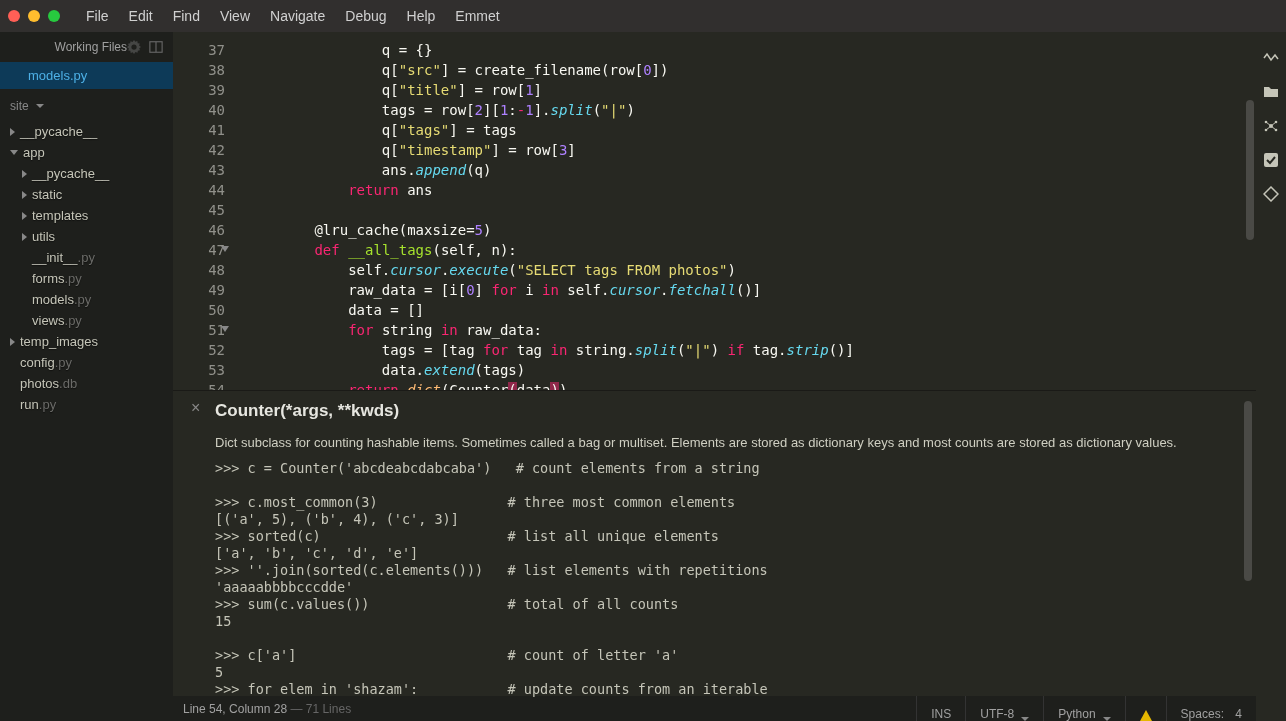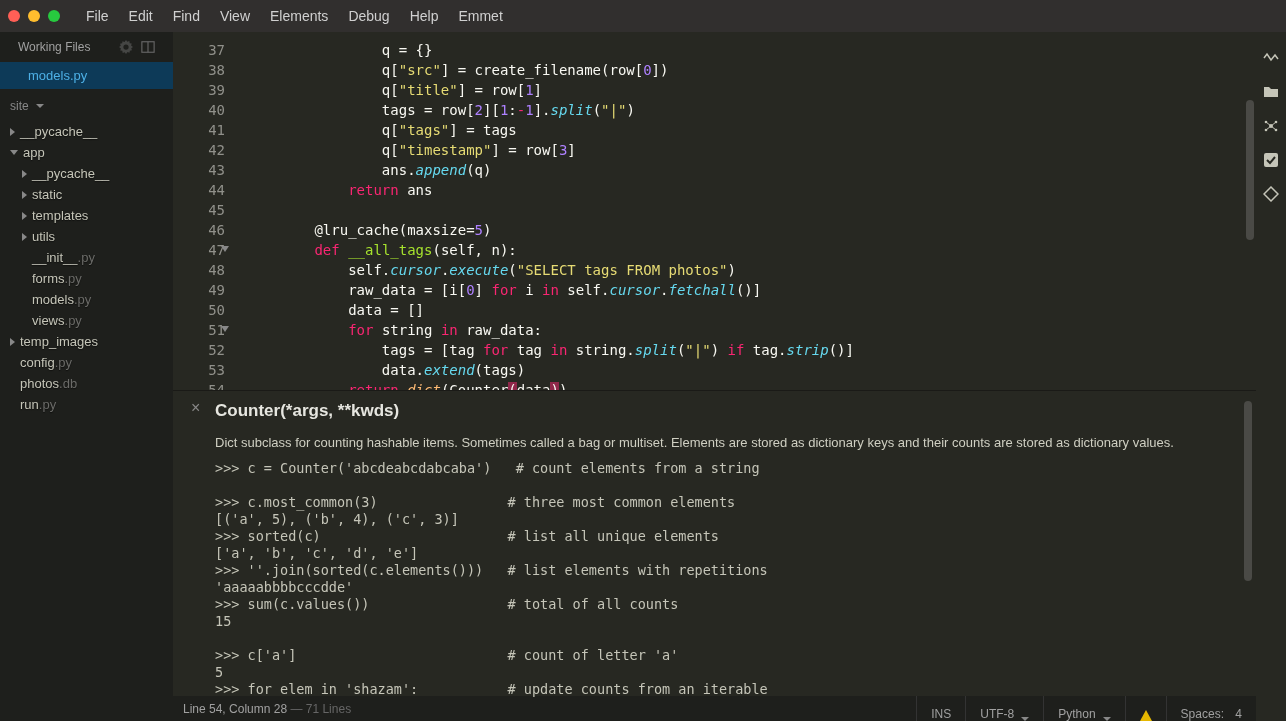--- a/index.html
+++ b/index.html
@@ -35,22 +35,22 @@
 .sidebar {
   width: 173px;
   background: #1e1f1c;
   display: flex;
   flex-direction: column;
   color: #a6a6a6;
 }
 .working-files-hdr {
   display: flex;
   align-items: center;
-  justify-content: space-between;
-  padding: 8px 18px;
+  justify-content: flex-end;
+  padding: 8px 10px;
   font-size: 12px;
   color: #a0a0a0;
 }
 .wf-icons { display: flex; gap: 8px; color: #666; }
 .wf-icon { width: 14px; height: 14px; }
 .open-file {
   padding: 6px 10px 6px 28px;
   background: #0d3a58;
   color: #4db0e6;
   font-size: 13px;
@@ -240,21 +240,21 @@
   <div class="traffic-dots">
     <div class="dot dot-r"></div>
     <div class="dot dot-y"></div>
     <div class="dot dot-g"></div>
   </div>
   <div id="menu-items" style="display: flex;">
       <span class="menu-item">File</span>
       <span class="menu-item">Edit</span>
       <span class="menu-item">Find</span>
       <span class="menu-item">View</span>
-      <span class="menu-item">Elements</span>
+      <span class="menu-item">Navigate</span>
       <span class="menu-item">Debug</span>
       <span class="menu-item">Help</span>
       <span class="menu-item">Emmet</span>
     </div>
 </div>
 
 <div class="main">
   <div class="sidebar">
     <div class="working-files-hdr">
       <span>Working Files</span>
@@ -369,21 +369,21 @@
         </div>
       <div class="code" id="code"><div>                q = {}</div><div>                q[<span class="str">"src"</span>] = create_filename(row[<span class="num">0</span>])</div><div>                q[<span class="str">"title"</span>] = row[<span class="num">1</span>]</div><div>                tags = row[<span class="num">2</span>][<span class="num">1</span>:<span class="op">-</span><span class="num">1</span>].<span class="fn">split</span>(<span class="str">"|"</span>)</div><div>                q[<span class="str">"tags"</span>] = tags</div><div>                q[<span class="str">"timestamp"</span>] = row[<span class="num">3</span>]</div><div>                ans.<span class="fn">append</span>(q)</div><div>            <span class="kw">return</span> ans</div><div>&nbsp;</div><div>        @lru_cache(maxsize=<span class="num">5</span>)</div><div>        <span class="kw">def</span> <span class="def">__all_tags</span>(self, n):</div><div>            self.<span class="fn">cursor</span>.<span class="fn">execute</span>(<span class="str">"SELECT tags FROM photos"</span>)</div><div>            raw_data = [i[<span class="num">0</span>] <span class="kw">for</span> i <span class="kw">in</span> self.<span class="fn">cursor</span>.<span class="fn">fetchall</span>()]</div><div>            data = []</div><div>            <span class="kw">for</span> string <span class="kw">in</span> raw_data:</div><div>                tags = [tag <span class="kw">for</span> tag <span class="kw">in</span> string.<span class="fn">split</span>(<span class="str">"|"</span>) <span class="kw">if</span> tag.<span class="fn">strip</span>()]</div><div>                data.<span class="fn">extend</span>(tags)</div><div>            <span class="kw">return</span> <span class="builtin">dict</span>(Counter<span class="cursor-hl">(</span>data<span class="cursor-hl">)</span>)</div></div>
       <div class="edit-scroll">
           <div class="edit-thumb"></div>
         </div>
     </div>
 
     <div class="doc-panel">
       <div class="doc-close">×</div>
       <div class="doc-title">Counter(*args, **kwds)</div>
-      <div class="doc-desc">Dict subclass for counting hashable items. Sometimes called a bag or multiset. Elements are stored as dictionary keys and their counts are stored as dictionary values.</div>
+      <div class="doc-desc">Dict subclass for counting hashable items. Sometimes called a bag or multiset. Elements are stored as dictionary keys and most counts are stored as dictionary values.</div>
       <div class="doc-code">&gt;&gt;&gt; c = Counter('abcdeabcdabcaba')   # count elements from a string
 
 &gt;&gt;&gt; c.most_common(3)                # three most common elements
 [('a', 5), ('b', 4), ('c', 3)]
 &gt;&gt;&gt; sorted(c)                       # list all unique elements
 ['a', 'b', 'c', 'd', 'e']
 &gt;&gt;&gt; ''.join(sorted(c.elements()))   # list elements with repetitions
 'aaaaabbbbcccdde'
 &gt;&gt;&gt; sum(c.values())                 # total of all counts
 15

